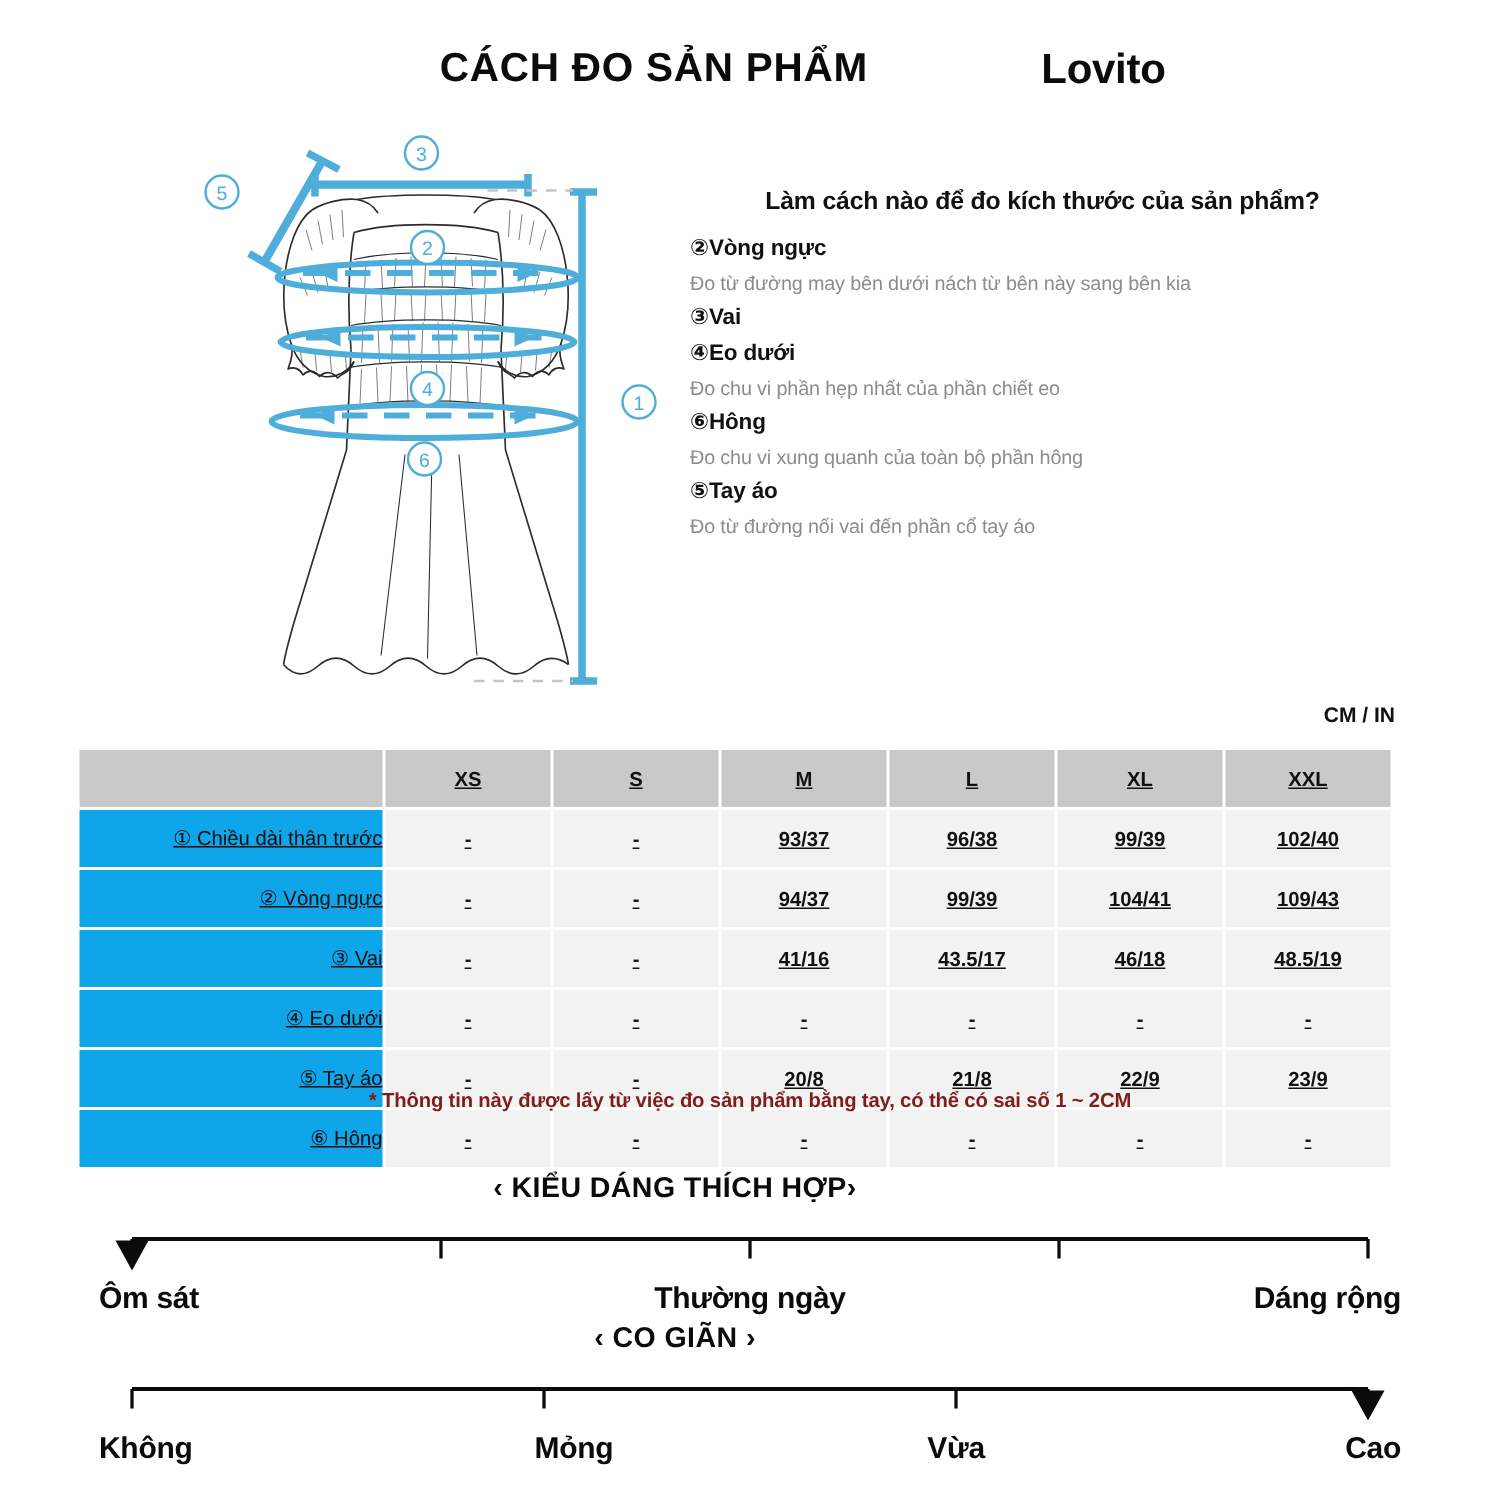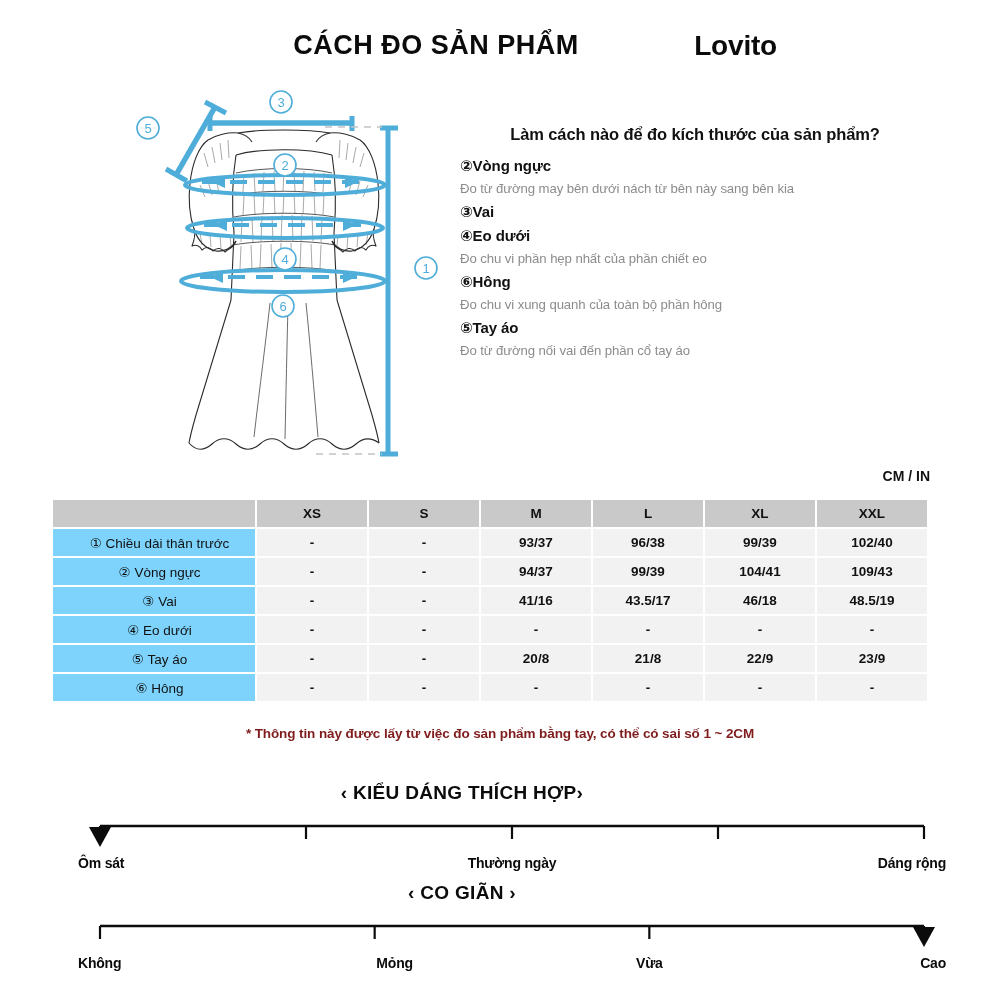--- a/index.html
+++ b/index.html
@@ -86,34 +86,35 @@
   
   .size-table {
     position: absolute;
     left: 51px; top: 498px;
     width: 878px;
     border-collapse: separate;
     border-spacing: 2px 2px;
     table-layout: fixed;
   }
   .size-table th, .size-table td {
-    height: 27px;
+    height: 38px;
     font-size: 13.5px;
     text-align: center;
     vertical-align: middle;
     padding: 0;
     font-weight: 700;
     color: #111;
+    text-decoration: underline;
   }
   .size-table col.label-col { width: 202px; }
   .size-table th.hdr-blank { background: #c9c9c9; }
   .size-table th.hdr-size  { background: #c9c9c9; }
   .size-table td.row-label {
-    background: #7dd3fc;
-    text-align: center;
+    background: #0ea5e9;
+    text-align: right;
     padding-left: 11px;
     font-weight: 400;
     font-size: 13.5px;
   }
   .size-table td.cell {
     background: #f2f2f2;
     font-weight: 700;
   }
 
   
@@ -121,38 +122,38 @@
     position: absolute;
     left: 0; right: 0; top: 726px;
     text-align: center;
     font-size: 13.5px;
     font-weight: 700;
     color: #7f1d1d;
     letter-spacing: -0.1px;
   }
 
   
-  .scale-block { position: absolute; left: 12px; width: 900px; }
+  .scale-block { position: absolute; left: 0; width: 900px; }
   .scale-title {
     text-align: center;
     font-size: 19px;
     font-weight: 700;
     letter-spacing: 0.3px;
     color: #0b0b0b;
   }
   .scale-graphic { position: relative; margin-top: 12px; }
   .scale-graphic svg { display: block; }
   .scale-labels {
     position: relative;
     height: 22px;
     margin-top: 3px;
   }
   .scale-labels span {
     position: absolute;
-    font-size: 14px;
+    font-size: 20px;
     font-weight: 700;
     color: #0b0b0b;
     white-space: nowrap;
     transform: translateX(-50%);
     letter-spacing: -0.2px;
   }
   .scale-labels span.edge-left  { transform: translateX(0); }
   .scale-labels span.edge-right { transform: translateX(-100%); }
 </style>
 </head>

